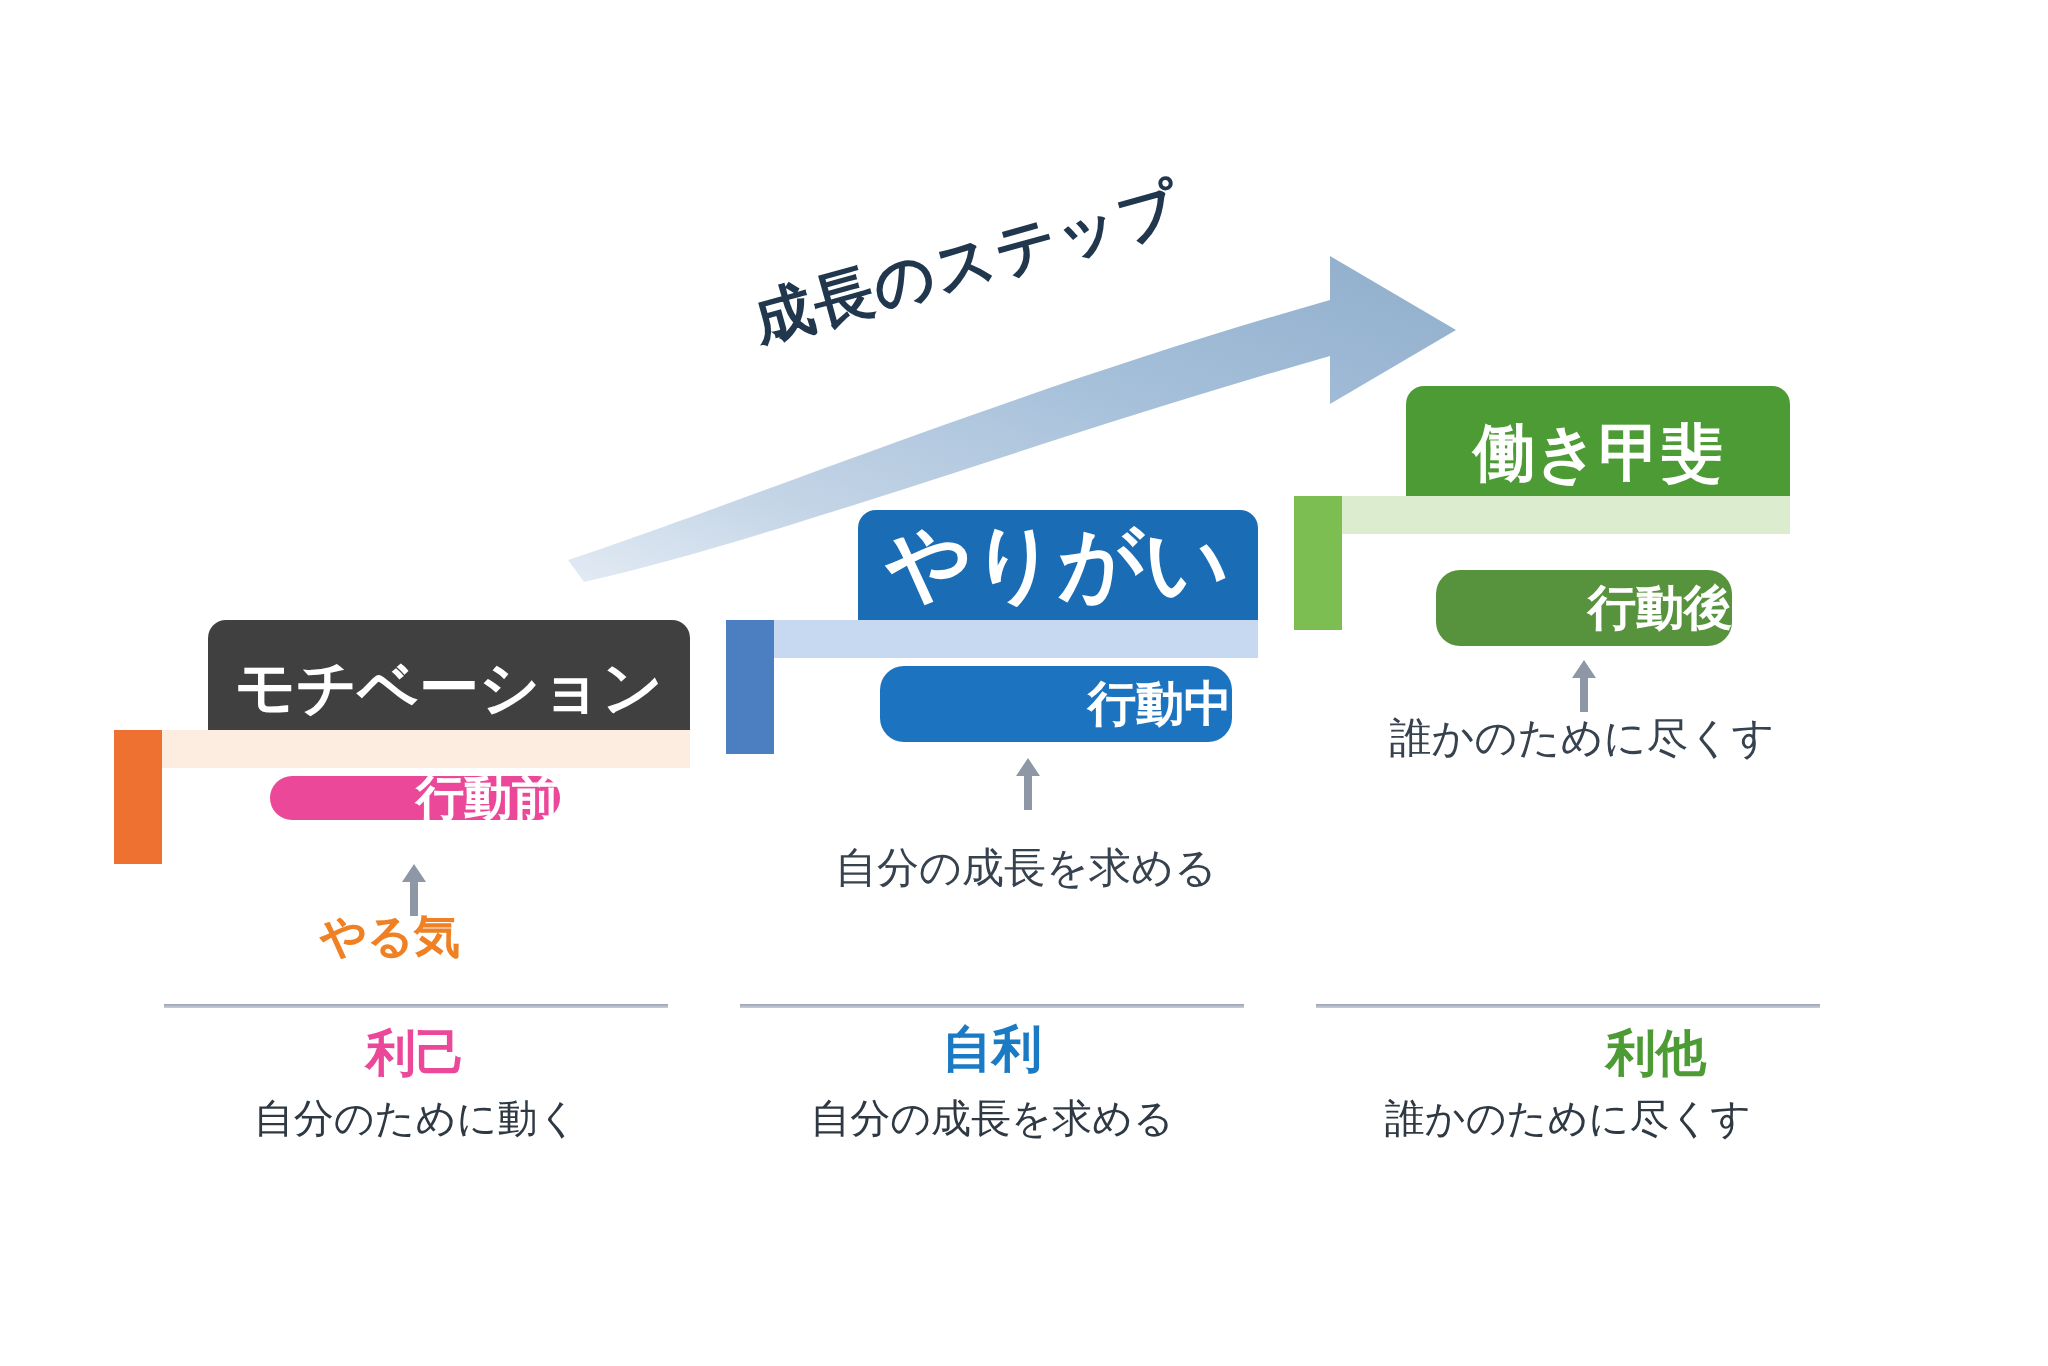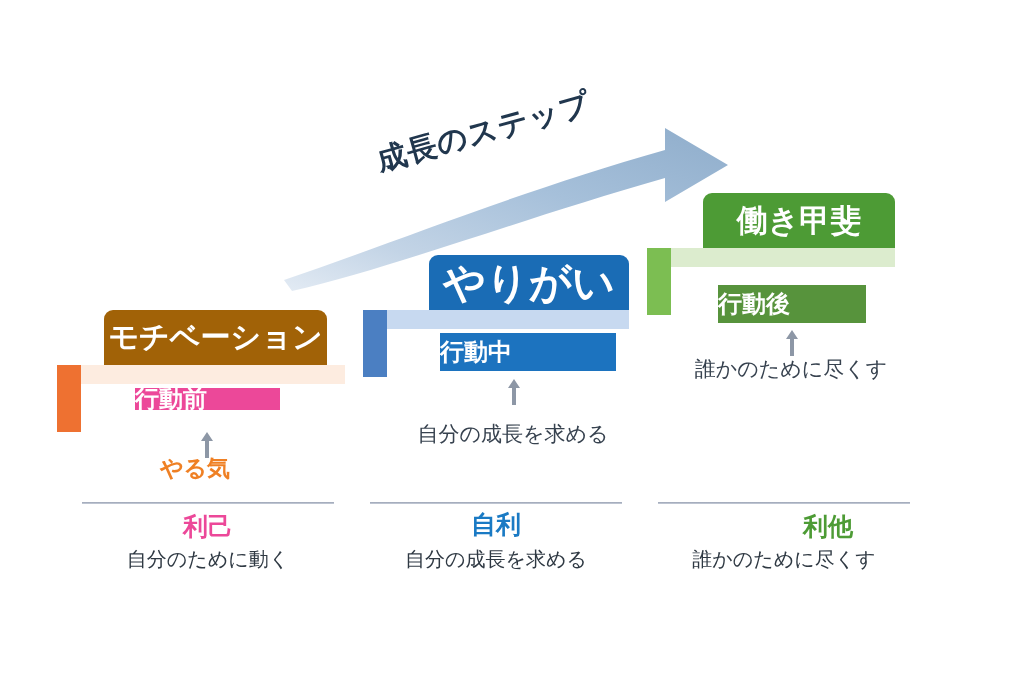--- a/index.html
+++ b/index.html
@@ -51,39 +51,39 @@
   .riser .vbar,
   .riser .hbar {
     position: absolute;
   }
 
   
   .title-plate {
     position: absolute;
     border-radius: 9px 9px 0 0;
     display: flex;
-    align-items: center;
+    align-items: flex-end;
     justify-content: center;
     color: #ffffff;
     font-weight: 700;
     white-space: nowrap;
     box-sizing: border-box;
   }
   
   .pale-band {
     position: absolute;
   }
 
   
   .pill {
     position: absolute;
-    border-radius: 0;
+    border-radius: 12px;
     display: flex;
     align-items: center;
-    justify-content: flex-start;
+    justify-content: flex-end;
     color: #ffffff;
     font-weight: 700;
     font-size: 24px;
     white-space: nowrap;
     box-sizing: border-box;
   }
 
   
   .up-arrow {
     position: absolute;
@@ -152,21 +152,21 @@
 
   <div class="step">
 
     <div class="riser">
       <div class="vbar" style="left:57px; top:365px; width:24px; height:67px; background:#ee7131;"></div>
       <div class="hbar" style="left:57px; top:365px; width:56px; height:19px; background:#ee7131;"></div>
     </div>
 
     <div class="pale-band" style="left:81px; top:365px; width:264px; height:19px; background:#fdece0;"></div>
 
-    <div class="title-plate" style="left:104px; top:310px; width:223px; height:55px; background:#a16207; font-size:30px;">
+    <div class="title-plate" style="left:104px; top:310px; width:241px; height:55px; background:#404040; font-size:30px;">
       <span>モチベーション</span>
     </div>
 
     <div class="pill" style="left:135px; top:388px; width:145px; height:22px; background:#ec4899;">
       <span>行動前</span>
     </div>
 
     <svg class="up-arrow" style="left:201px; top:432px;" viewBox="0 0 12 26">
       <path d="M6,0 L12,9 L8,9 L8,26 L4,26 L4,9 L0,9 Z" fill="#8d97a6"></path>
     </svg>

